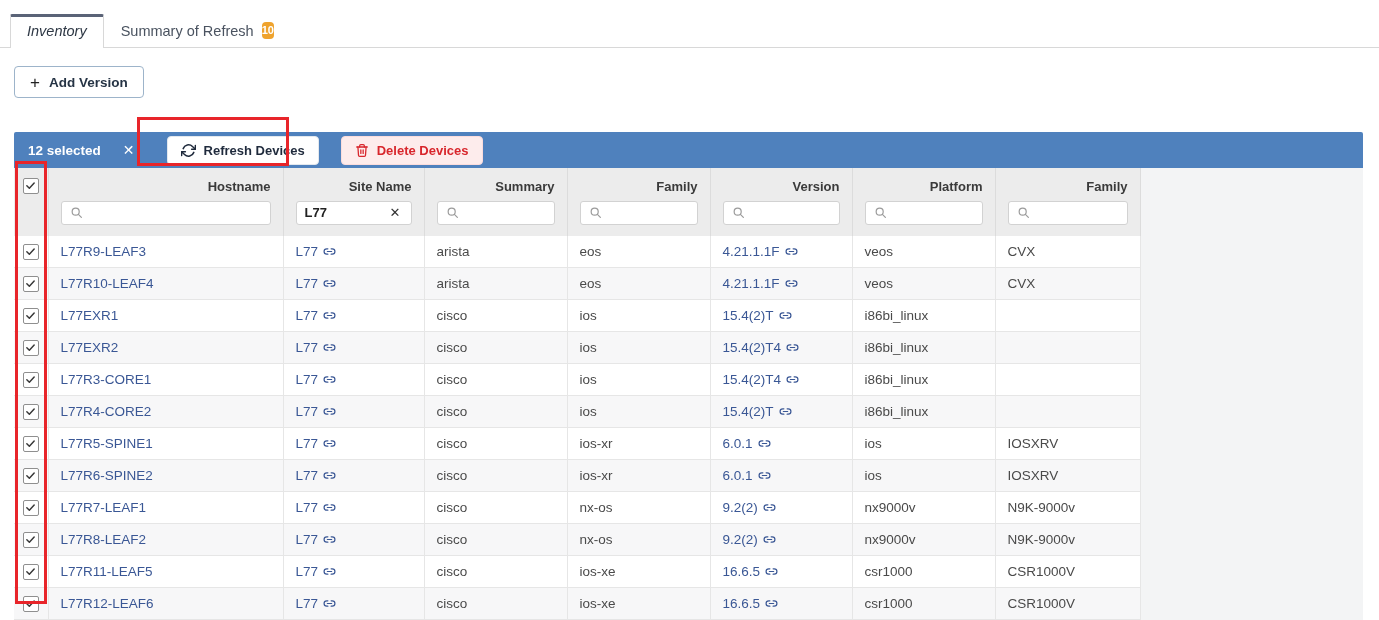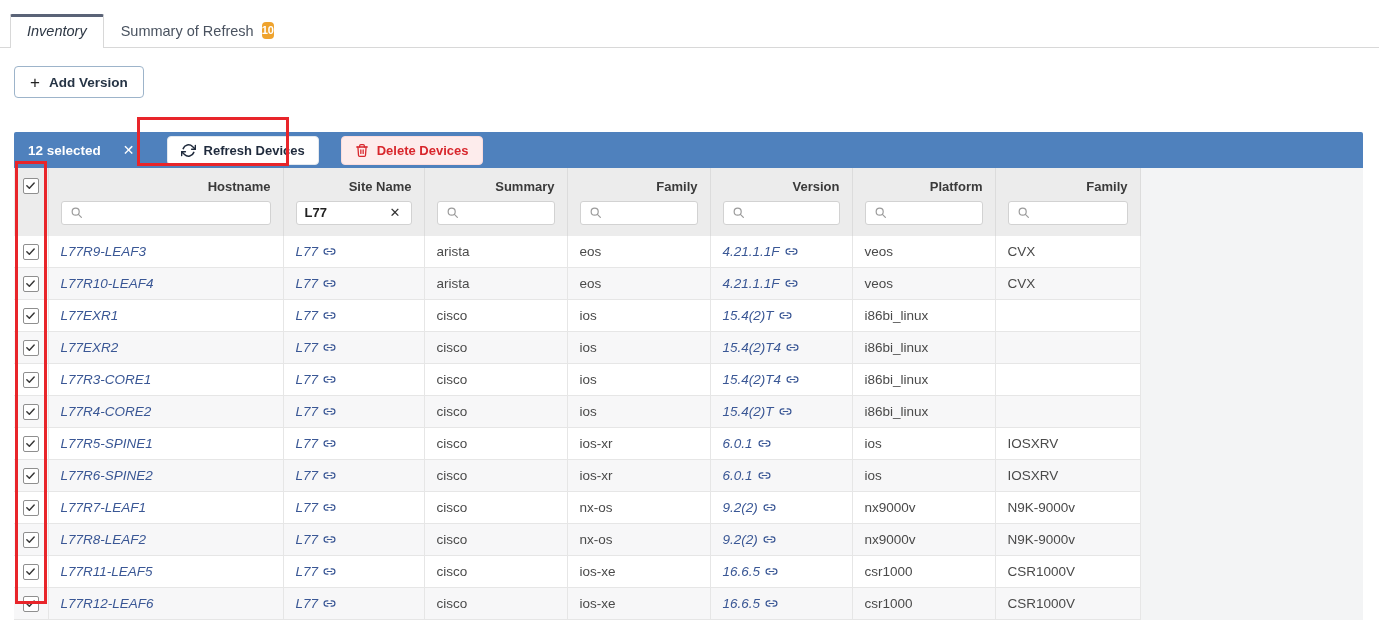--- a/index.html
+++ b/index.html
@@ -72,21 +72,21 @@
     border:none; outline:none; width:100%; font-size:13px; color:#222;
     font-family:"Liberation Sans", sans-serif; background:transparent;
   }
   .filter-box input.has-value { font-weight:bold; }
   .clear-x { font-size:13px; color:#333; cursor:pointer; padding:0 2px; }
   tbody td { height:32px; font-size:13.5px; color:#4a4a4a; padding:0 12px; border-bottom:1px solid #e6e6e6; border-left:1px solid #e6e6e6; }
   tbody td:first-child { border-left:none; padding:0; text-align:center; }
   tbody tr:nth-child(even) td { background:#f7f7f8; }
   tbody tr:nth-child(odd)  td { background:#fff; }
   td.trail, th.trail { background:#f3f4f5 !important; border-bottom:none; }
-  a.cell-link { color:#3a5795; text-decoration:none; display:inline-flex; align-items:center; gap:5px; cursor:pointer;font-style:italic; }
+  a.cell-link { color:#3a5795; text-decoration:none; display:inline-flex; align-items:center; gap:5px; cursor:pointer; }
   .cb {
     display:inline-flex; align-items:center; justify-content:center;
     width:16px; height:16px; background:#fff; border:1px solid #8f8f8f;
     border-radius:2px; cursor:pointer; vertical-align:middle;
   }
 
   
   .anno { position:absolute; border:3px solid #e8252a; pointer-events:none; z-index:9; }
   .anno-refresh { left:137px; top:117px; width:152px; height:49px; }
   .anno-checkbox { left:15px; top:161px; width:32px; height:443px; }

